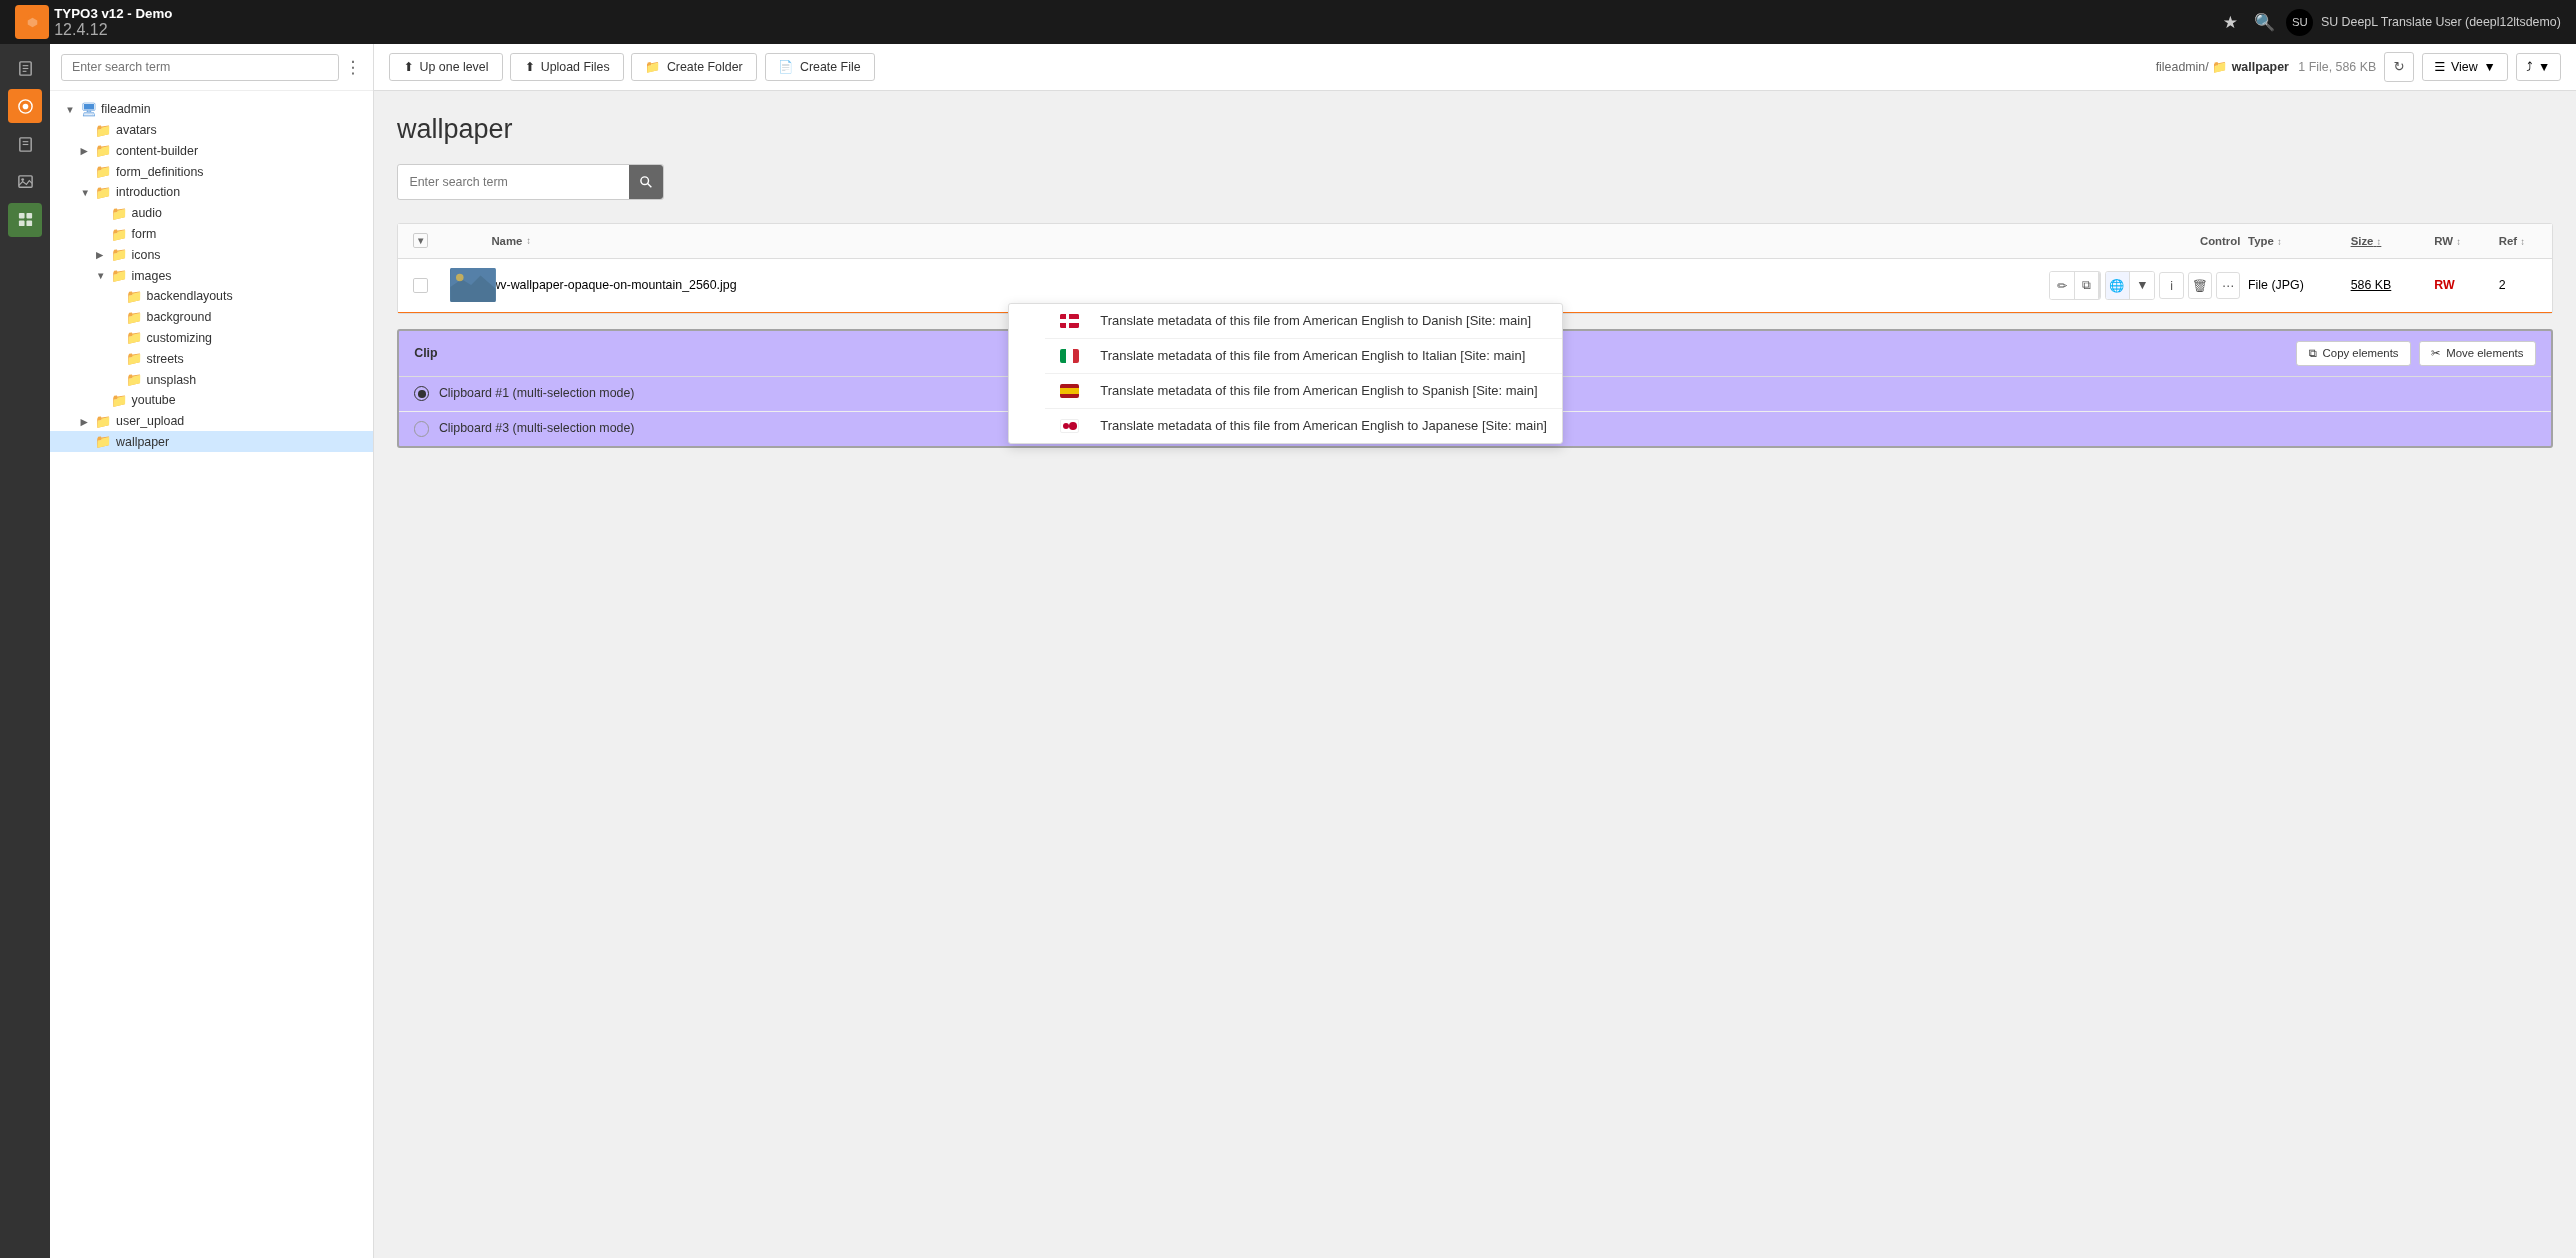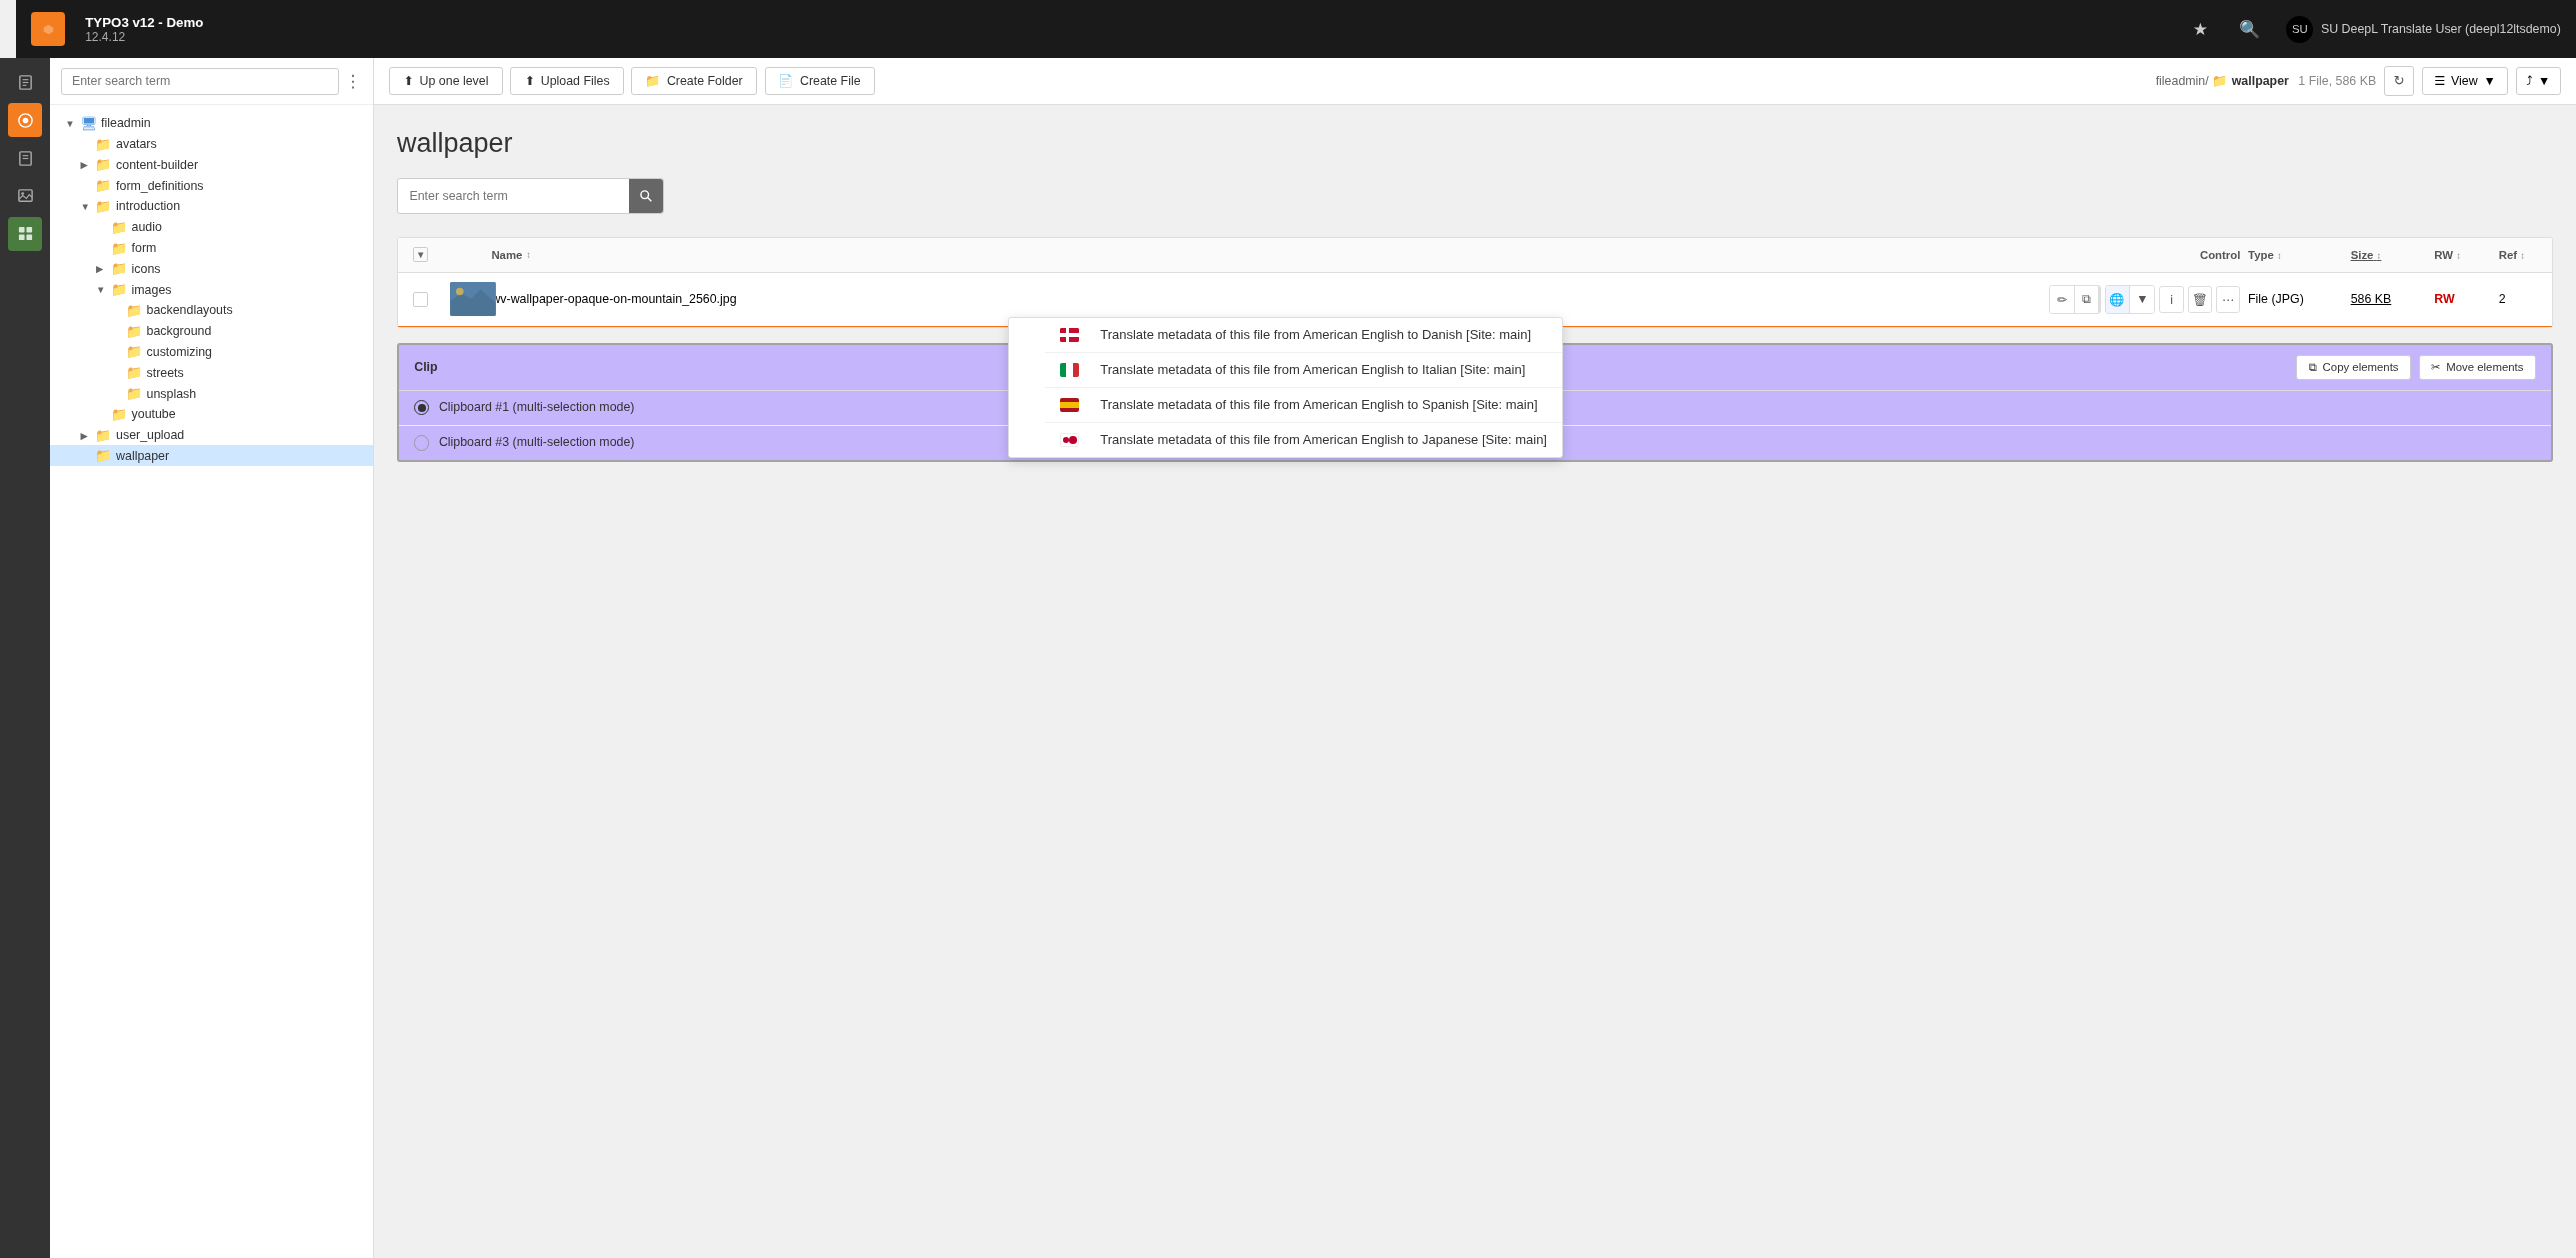--- a/index.html
+++ b/index.html
@@ -1,23 +1,23 @@
 <!DOCTYPE html>
 <html><head>
   <meta charset="utf-8">
   <style>
     * { box-sizing: border-box; margin: 0; padding: 0; }
     body { font-family: -apple-system, BlinkMacSystemFont, "Segoe UI", Arial, sans-serif; font-size: 12.4px; background: #f0f0f0; display: flex; flex-direction: column; height: 100vh; overflow: hidden; }
 
     
-    .topbar { background: #1a1a1a; color: #fff; height: 58px; display: flex; align-items: center; padding: 0 15.2px; gap: 20px; flex-shrink: 0; margin-left: 16px; }
+    .topbar { background: #1a1a1a; color: #fff; height: 44px; display: flex; align-items: center; padding: 0 15.2px; gap: 5px; flex-shrink: 0; }
     .topbar-logo { width: 34px; height: 34px; background: #f47d20; border-radius: 3.8px; display: flex; align-items: center; justify-content: center; }
     .topbar-title { display: flex; flex-direction: column; }
     .topbar-title-main { font-size: 13.3px; font-weight: 600; color: #fff; }
-    .topbar-title-sub { font-size: 12px; color: #aaa; }
+    .topbar-title-sub { font-size: 16px; color: #aaa; }
     .topbar-spacer { flex: 1; }
     .topbar-icon { color: #ccc; font-size: 17px; cursor: pointer; padding: 5.7px; }
     .topbar-user { display: flex; align-items: center; gap: 7.6px; color: #ccc; font-size: 12.4px; }
     .topbar-avatar { width: 27px; height: 27px; background: #000000; border-radius: 50%; display: flex; align-items: center; justify-content: center; color: #ccc; font-size: 11.4px; }
 
     
     .app-body { display: flex; flex: 1; overflow: hidden; }
 
     
     .icon-sidebar { width: 50px; background: #333; display: flex; flex-direction: column; align-items: center; padding: 7.6px 0; gap: 3.8px; flex-shrink: 0; }

